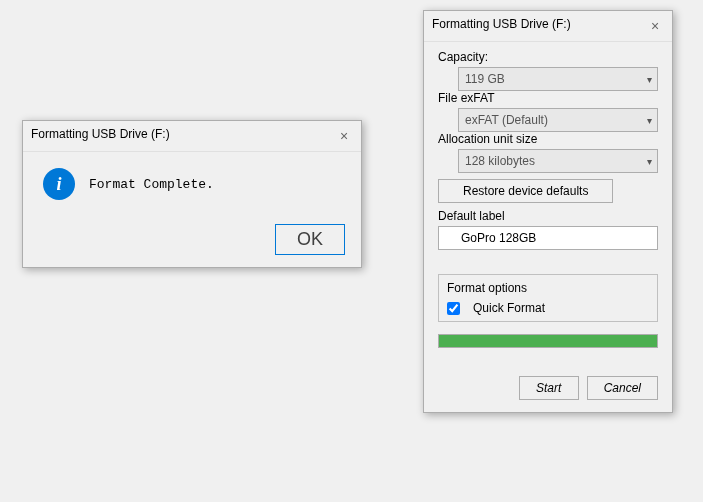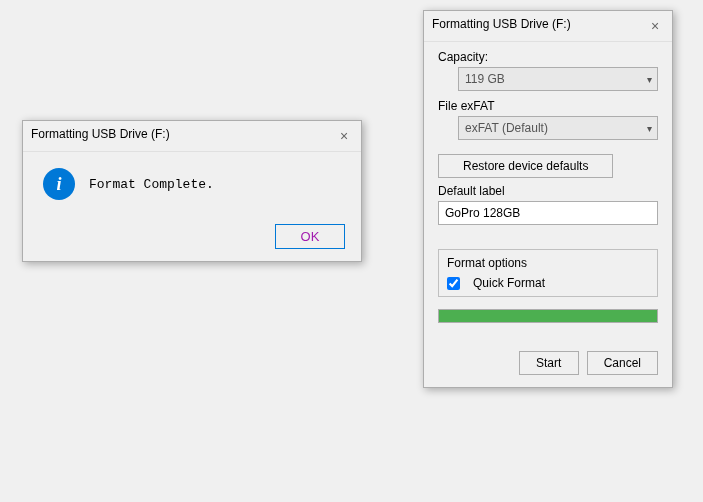--- a/index.html
+++ b/index.html
@@ -78,22 +78,22 @@
     .dialog-footer {
       padding: 8px 16px 12px;
       display: flex;
       justify-content: flex-end;
     }
     .btn-ok {
       padding: 4px 20px;
       background: #f0f0f0;
       border: 1px solid #0078d7;
       cursor: pointer;
-      font-size: 13px;
-      color: #a21caf;
+      font-size: 18px;
+      color: #404040;
       min-width: 70px;
     }
 
     
     .dialog-format {
       position: absolute;
       right: 30px;
       top: 10px;
       width: 250px;
       background: #f0f0f0;
@@ -101,21 +101,20 @@
       box-shadow: 2px 2px 8px rgba(0,0,0,0.3);
     }
     .dialog-format .dialog-titlebar {
       background: #f0f0f0;
     }
 
     .format-body {
       padding: 8px 14px 14px;
     }
     .field-group {
-      margin-bottom: 8px;
     }
     .field-label {
       font-size: 12px;
       margin-bottom: 3px;
       color: #000;
     }
     .select-wrapper {
       position: relative;
       padding-left: 20px;
     }
@@ -146,21 +145,21 @@
       background: #f0f0f0;
       border: 1px solid #adadad;
       cursor: pointer;
       font-size: 12px;
       color: #000;
       margin: 6px 0;
     }
 
     .volume-label-input {
       width: 100%;
-      padding: 4px 6px;
+      padding: 4px 22px;
       border: 1px solid #adadad;
       background: #fff;
       font-size: 12px;
       color: #000;
     }
 
     .format-options-group {
       border: 1px solid #c0c0c0;
       padding: 6px 8px;
       margin-top: 24px;
@@ -201,20 +200,21 @@
       padding: 8px 14px 12px;
     }
     .btn-action {
       padding: 4px 16px;
       background: #f0f0f0;
       border: 1px solid #adadad;
       cursor: pointer;
       font-size: 12px;
       color: #000;
       min-width: 60px;
+      font-style: italic;
     }
   </style>
 </head>
 <body>
 
 <div class="dialog-complete">
   <div class="dialog-titlebar">
     <span class="dialog-title">Formatting USB Drive (F:)</span>
     <button class="close-btn">×</button>
   </div>
@@ -249,20 +249,28 @@
     <div class="field-group">
       <div class="field-label">File exFAT</div>
       <div class="select-wrapper">
         <select>
           <option>exFAT (Default)</option>
         </select>
       </div>
     </div>
 
     
+    <div class="field-group">
+      <div class="field-label">Allocation unit size</div>
+      <div class="select-wrapper">
+        <select>
+          <option>128 kilobytes</option>
+        </select>
+      </div>
+    </div>
 
     
     <button class="restore-btn">Restore device defaults</button>
 
     
     <div class="field-group">
       <div class="field-label">Default label</div>
       <input type="text" class="volume-label-input" value="GoPro 128GB" style="">
     </div>
 

